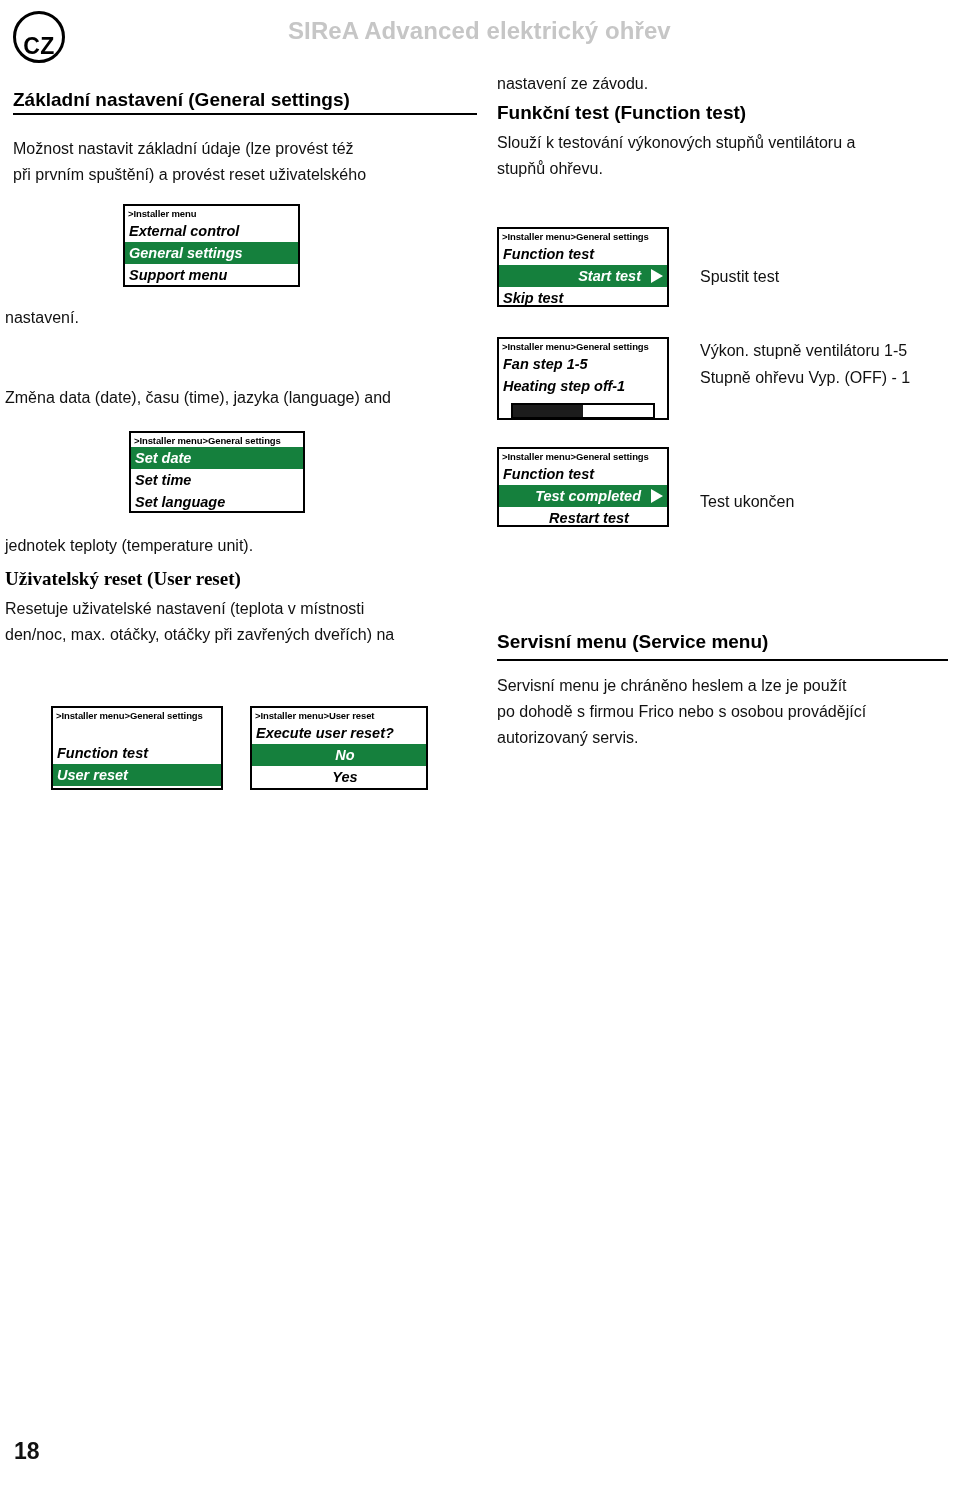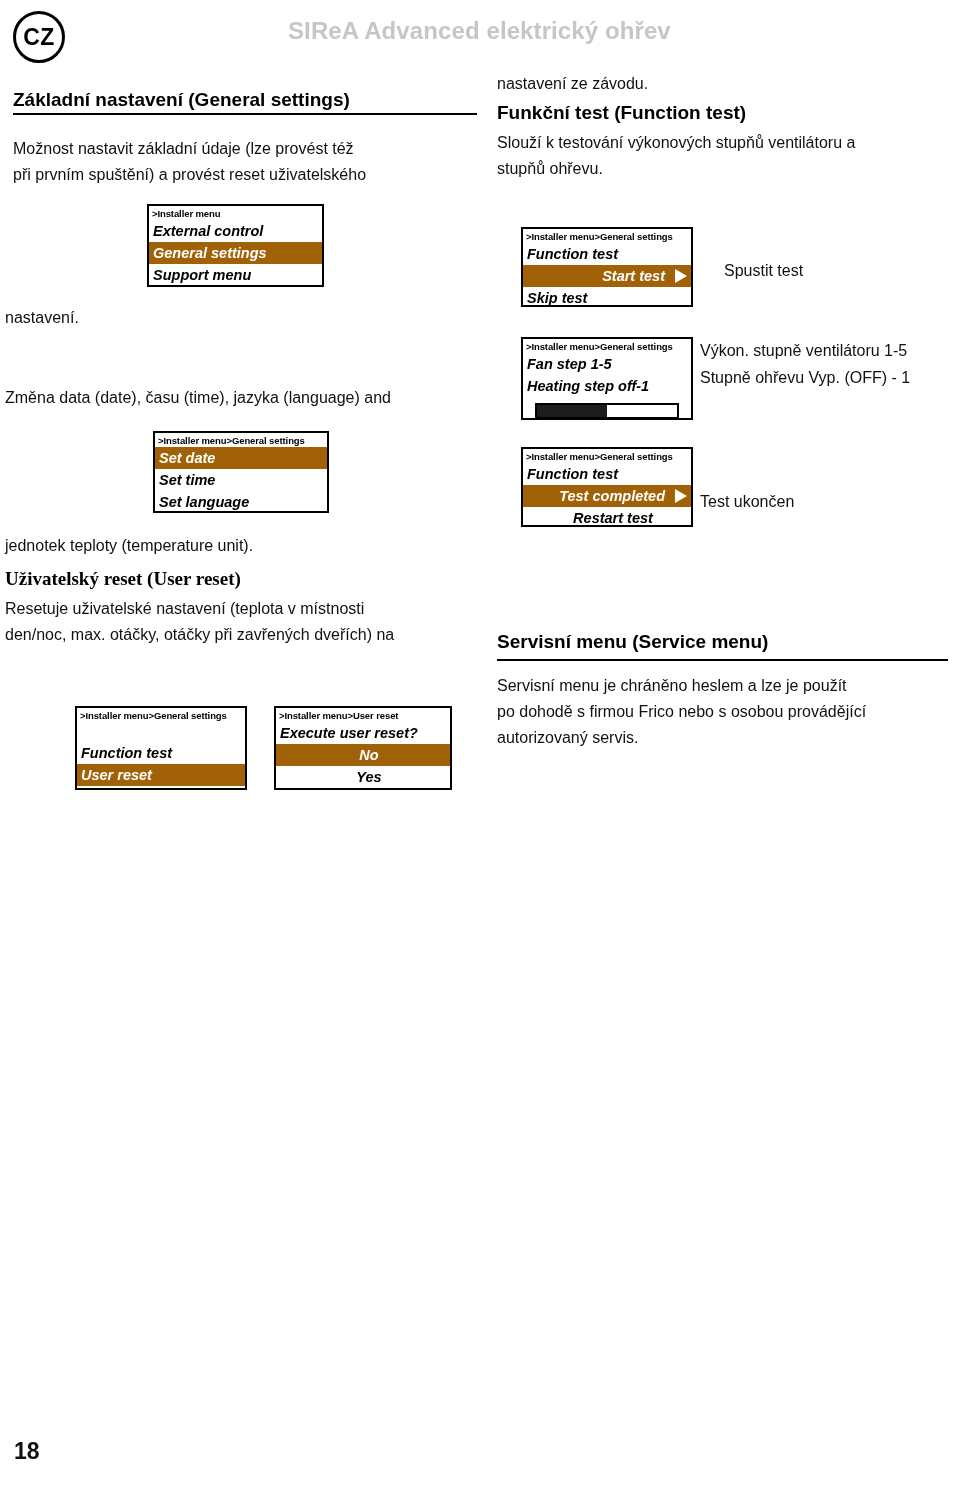--- a/index.html
+++ b/index.html
@@ -20,21 +20,21 @@
   .cz-badge {
     position: absolute;
     left: 13px;
     top: 11px;
     width: 52px;
     height: 52px;
     border: 3px solid #000;
     border-radius: 50%;
     box-sizing: border-box;
     display: flex;
-    align-items: center;
+    align-items: flex-end;
     justify-content: center;
     font-weight: bold;
     font-size: 23px;
     letter-spacing: 0.5px;
     color: #000;
   }
   .doc-title {
     position: absolute;
     left: 288px;
     top: 17px;
@@ -65,42 +65,41 @@
     background: #000;
   }
 
   
   .lcd {
     position: absolute;
     border: 2px solid #000;
     box-sizing: border-box;
     background: #fff;
     overflow: hidden;
-    margin-left: 24px;
   }
   .lcd .crumb {
     font-size: 9.5px;
     font-weight: bold;
     line-height: 11.5px;
     padding: 2px 3px 0 3px;
     color: #000;
     letter-spacing: -0.1px;
   }
   .lcd .row {
     font-size: 14.5px;
     font-weight: bold;
     line-height: 20px;
     padding: 1px 4px;
     color: #000;
     white-space: nowrap;
     position: relative;
     font-style: italic;
   }
   .lcd .row.sel {
-    background: #a16207;
+    background: #15803d;
     color: #fff;
   }
   .lcd .row.center { text-align: center; padding-left: 16px; }
   .lcd .row.right  { text-align: right; padding-right: 26px; }
   .lcd .row.spacer { height: 18px; }
   .lcd .arrow {
     position: absolute;
     right: 4px;
     top: 50%;
     transform: translateY(-50%);
@@ -158,21 +157,21 @@
 <div class="sec-head" style="left:497px; top:101px;">Funkční test (Function test)</div>
 <div class="tx" style="left:497px; top:130px;">Slouží k testování výkonových stupňů ventilátoru a</div>
 <div class="tx" style="left:497px; top:156px;">stupňů ohřevu.</div>
 
 <div class="sec-head" style="left:497px; top:630px;">Servisní menu (Service menu)</div>
 <div class="rule" style="left:497px; top:659px; width:451px;"></div>
 <div class="tx" style="left:497px; top:673px;">Servisní menu je chráněno heslem a lze je použít</div>
 <div class="tx" style="left:497px; top:699px;">po dohodě s firmou Frico nebo s osobou provádějící</div>
 <div class="tx" style="left:497px; top:725px;">autorizovaný servis.</div>
 
-<div class="tx" style="left:700px; top:258px;margin-left:24px;">Spustit test</div>
+<div class="tx" style="left:700px; top:264px;">Spustit test</div>
 <div class="tx" style="left:700px; top:338px;">Výkon. stupně ventilátoru 1-5</div>
 <div class="tx" style="left:700px; top:365px;">Stupně ohřevu Vyp. (OFF) - 1</div>
 <div class="tx" style="left:700px; top:489px;">Test ukončen</div>
 
 <div class="lcd" style="left:123px; top:204px; width:177px; height:83px;">
   <div class="crumb">&gt;Installer menu</div>
   <div class="row">External control</div>
   <div class="row sel">General settings</div>
   <div class="row">Support menu</div>
 </div>

